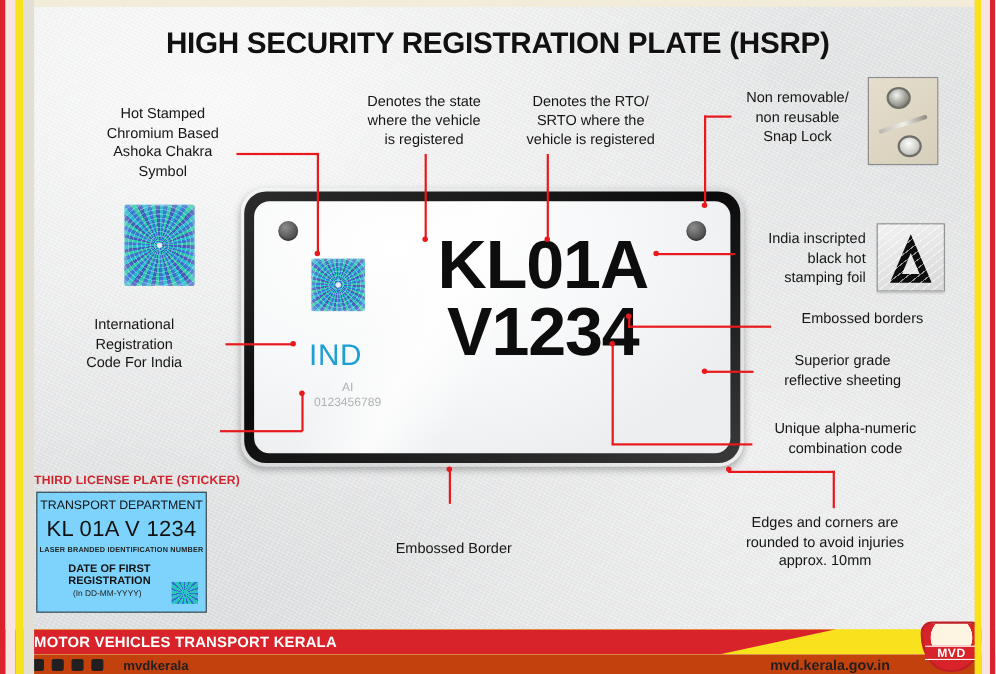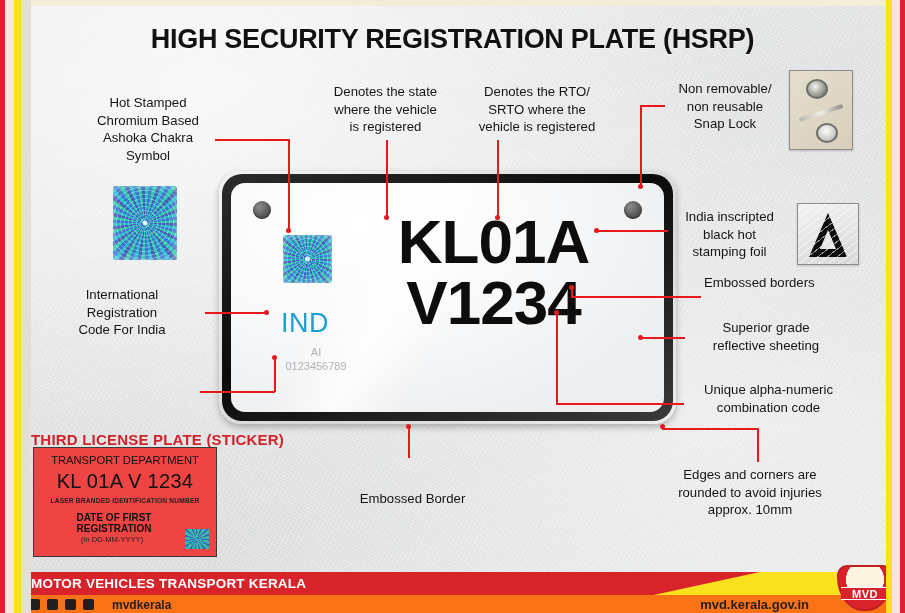--- a/index.html
+++ b/index.html
@@ -197,26 +197,26 @@
   }
   .foilbox .txt {
     position:absolute; inset:0; color:rgba(255,255,255,.0);
     background-image: repeating-linear-gradient(-38deg, rgba(255,255,255,.55) 0 1px, rgba(255,255,255,0) 1px 6px);
     mix-blend-mode:screen;
   }
 
   
   .sticker-title {
     position:absolute; left:31px; top:431px;
-    font-size:15px; font-weight:bold; color:#d0232b; letter-spacing:0.2px;
+    font-size:11px; font-weight:bold; color:#d0232b; letter-spacing:0.2px;
     z-index:14;
   }
   .sticker {
-    position:absolute; left:33px; top:447px; width:184px; height:110px;
-    background:#ef4444; border:1.4px solid #3a3a3a; z-index:14;
+    position:absolute; left:33px; top:447px; width:155px; height:110px;
+    background:#7dd3fc; border:1.4px solid #3a3a3a; z-index:14;
     padding-top:5px;
   }
   .sticker .l1 { text-align:center; font-size:11.2px; color:#111; line-height:14px; }
   .sticker .big { text-align:center; font-size:20px; color:#111; margin-top:3px; letter-spacing:0.3px; }
   .sticker .l3 { text-align:center; font-size:6.6px; font-weight:bold; color:#222; margin-top:4px; letter-spacing:0.2px; }
   .sticker .l4 { text-align:center; font-size:10px; font-weight:bold; color:#111; margin-top:8px; padding-left:4px; padding-right:26px;}
   .sticker .l5 { text-align:center; font-size:7.6px; color:#222; margin-top:1px; padding-right:26px;}
   .sticker .holo-sm {
     position:absolute; right:7px; bottom:7px; width:24px; height:20px;
     background: repeating-conic-gradient(from 10deg at 50% 50%, #20c0cd 0deg 8deg, #2e63c6 8deg 16deg, #25c6a6 16deg 24deg);
@@ -233,21 +233,21 @@
   .bottombar .redfill {
     position:absolute; left:0; top:0; height:23px; width:760px;
     background:#d8232a;
     clip-path: polygon(0 0, 100% 0, 86% 100%, 0 100%);
   }
   .bottombar .label {
     position:absolute; left:31px; top:4px;
     color:#ffffff; font-weight:bold; font-size:13.5px; letter-spacing:0.2px;
   }
   .yellowstrip {
-    position:absolute; left:0; right:0; bottom:0; height:18px; background:#f97316; z-index:20;
+    position:absolute; left:0; right:0; bottom:0; height:18px; background:#c2410c; z-index:20;
   }
   .yellowstrip .socials {
     position:absolute; left:29px; top:4px; display:flex; gap:7px; align-items:center;
   }
   .yellowstrip .socials i {
     display:inline-block; width:11px; height:11px; background:#231f20; border-radius:2px;
   }
   .yellowstrip .handle {
     position:absolute; left:112px; top:3px; font-size:12px; font-weight:bold; color:#231f20;
   }
@@ -307,32 +307,32 @@
 Snap Lock</div>
   <div class="imgbox snaplock">
     <span class="ring"></span>
     <span class="pin"></span>
     <span class="cap"></span>
   </div>
   <div class="ln lnh" style="left:640px; top:105px; width:25px;"></div>
   <div class="ln lnv" style="left:640px; top:105px; height:82px;"></div>
   <div class="dot" style="left:638px; top:184px;"></div>
 
-  <div class="note right" style="left:672px; top:208px; width:115px;text-align:center;">India inscripted
+  <div class="note right" style="left:672px; top:208px; width:115px;">India inscripted
 black hot
 stamping foil</div>
   <div class="imgbox foilbox">
     <span class="tri"></span>
     <span class="tri-in"></span>
     <span class="txt"></span>
   </div>
   <div class="ln lnh" style="left:596px; top:230px; width:72px;"></div>
   <div class="dot" style="left:594px; top:228px;"></div>
 
-  <div class="note left" style="left:704px; top:274px; width:160px;">Embossed borders</div>
+  <div class="note left" style="left:704px; top:281px; width:160px;text-align:center;">Embossed borders</div>
   <div class="ln lnh" style="left:571px; top:296px; width:130px;"></div>
   <div class="ln lnv" style="left:571px; top:296px; height:-0px;"></div>
   <div class="ln lnv" style="left:571px; top:288px; height:10px;"></div>
   <div class="dot" style="left:569px; top:285px;"></div>
 
   <div class="note ctr" style="left:686px; top:319px; width:160px;">Superior grade
 reflective sheeting</div>
   <div class="ln lnh" style="left:640px; top:337px; width:45px;"></div>
   <div class="dot" style="left:638px; top:335px;"></div>
 

